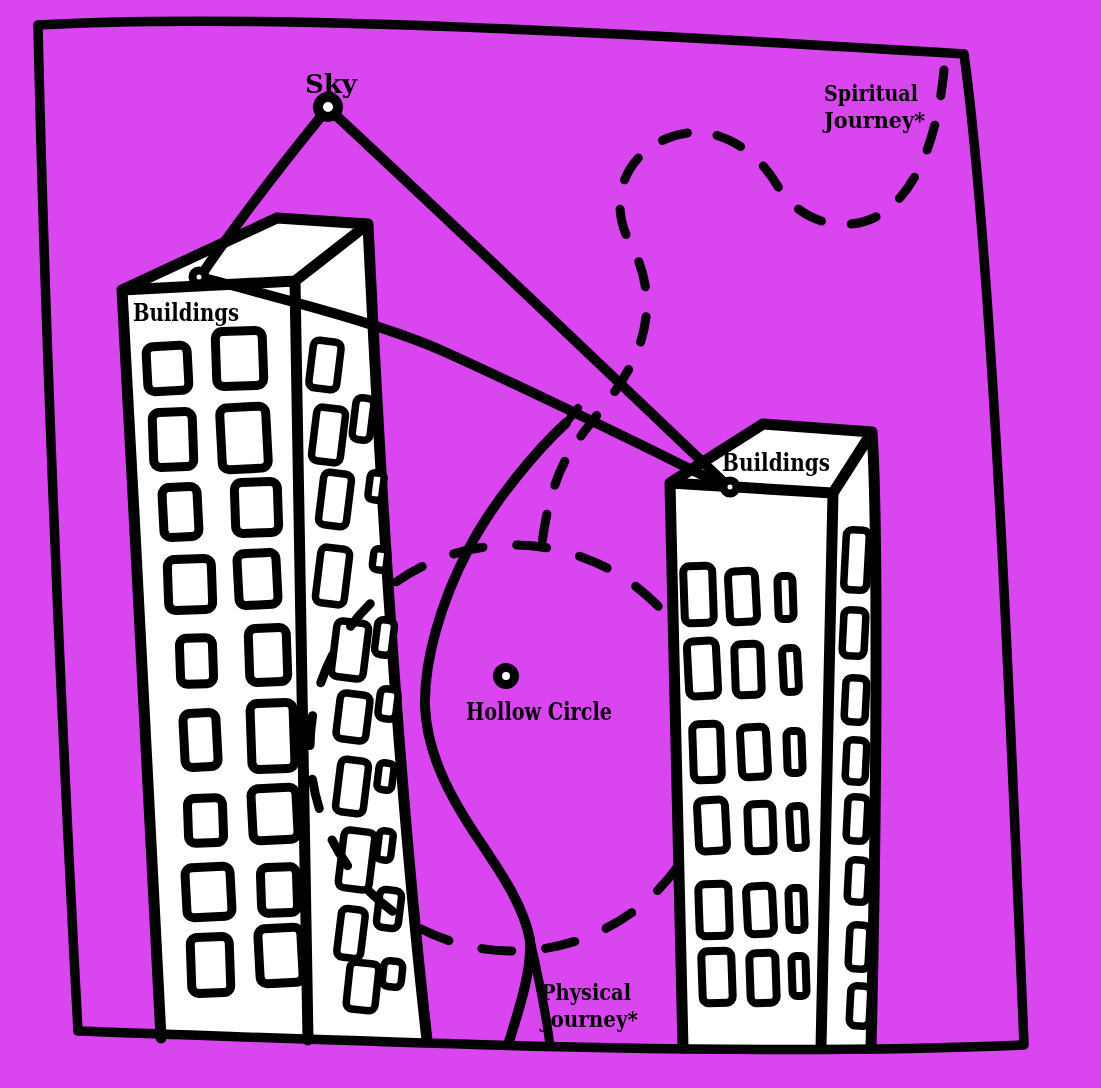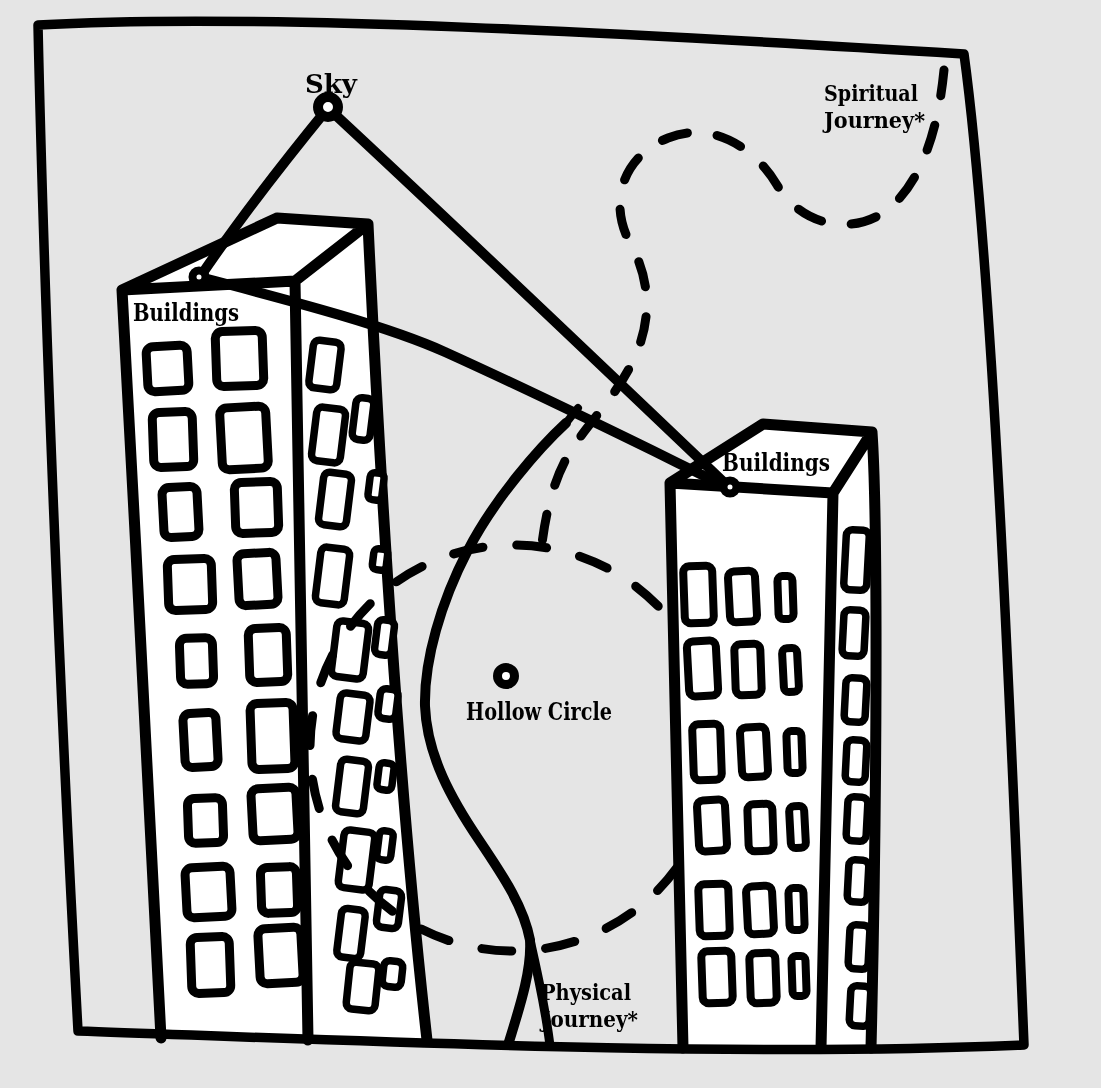--- a/index.html
+++ b/index.html
@@ -5,21 +5,21 @@
   html, body {
     margin: 0;
     padding: 0;
     background: #ffffff;
     font-family: "DejaVu Serif", serif;
   }
   .canvas {
     position: relative;
     width: 1101px;
     height: 1088px;
-    background: #e5e5e5;
+    background: #d946ef;
     overflow: hidden;
   }
   svg { display: block; }
   .ink-stroke  { stroke: #000000; fill: none; stroke-linecap: round; stroke-linejoin: round; }
   .face        { fill: #ffffff; stroke: none; }
   .node-dot    { fill: #ffffff; stroke: #000000; }
   .diagram-label {
     fill: #000000;
     font-family: "DejaVu Serif", serif;
     font-weight: bold;

